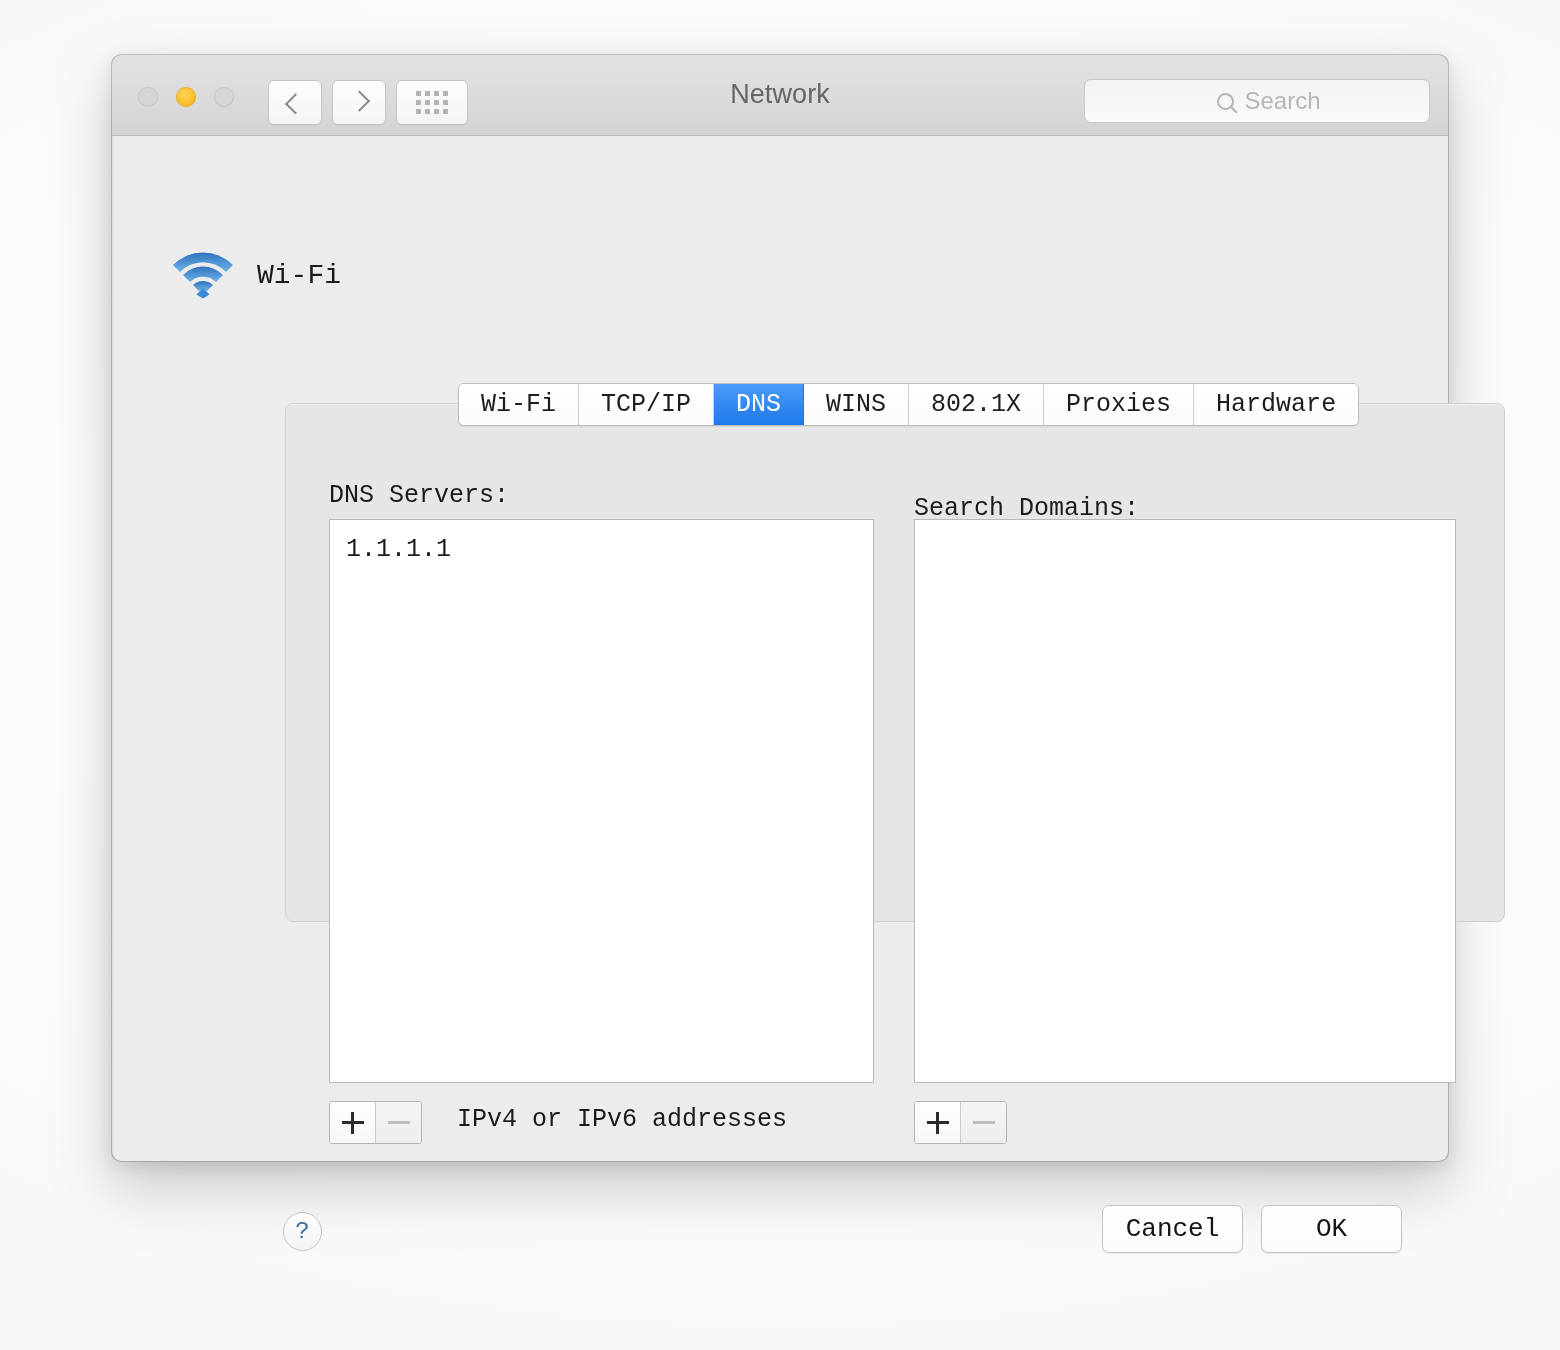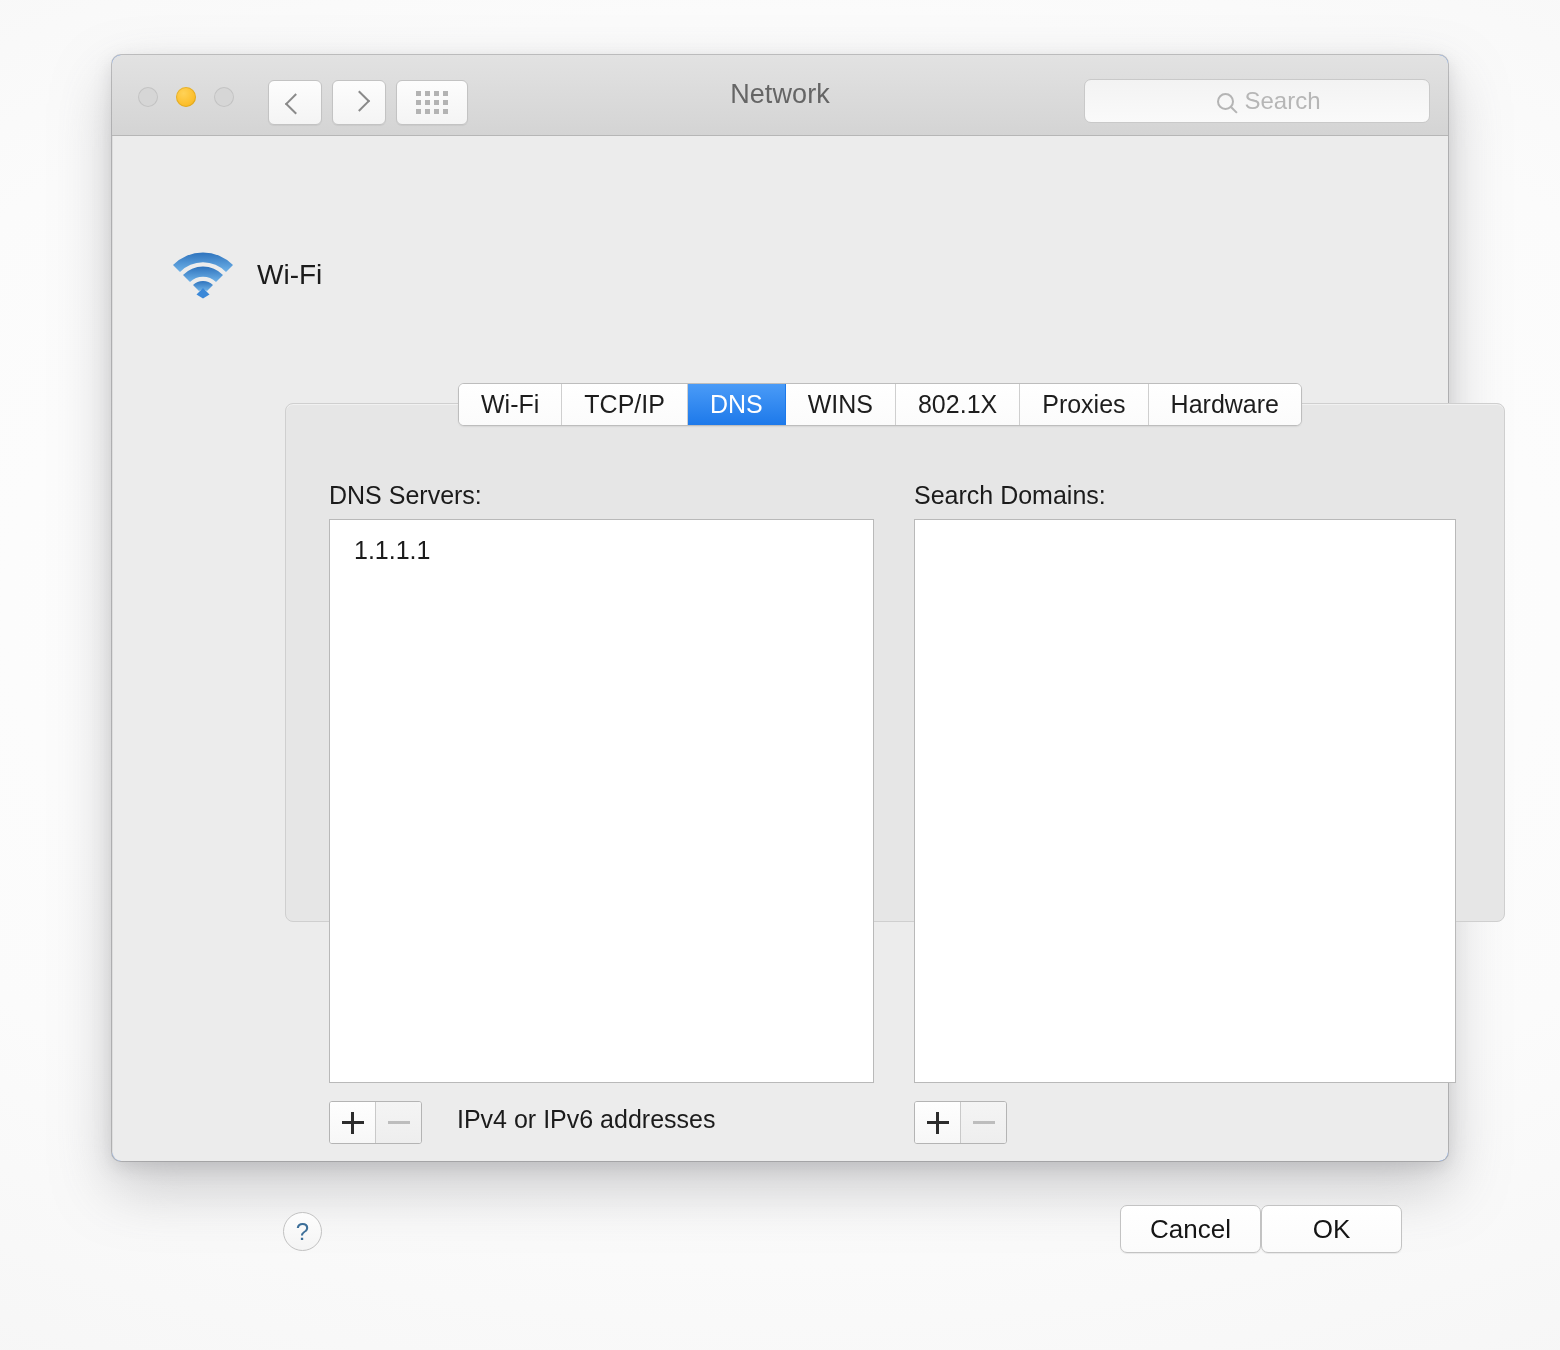--- a/index.html
+++ b/index.html
@@ -152,20 +152,21 @@
     color: #b6b6b6;
   }
 
   
   .content {
     position: relative;
     height: 1025px;
     background: #ececec;
     border-radius: 0 0 9px 9px;
     border-left: 1px solid #dedede;
+    font-family: Liberation Mono, monospace;
   }
 
   .service-head {
     position: absolute;
     left: 58px;
     top: 115px;
     display: flex;
     align-items: center;
     gap: 22px;
   }
@@ -224,37 +225,37 @@
     position: absolute;
     background: #ffffff;
     border: 1px solid #b9b9b9;
     box-sizing: border-box;
     padding: 10px 0 0 0;
     overflow: hidden;
   }
   .list-row {
     font-size: 25px;
     color: #1b1b1b;
-    padding: 2px 0 2px 24px;
+    padding: 2px 0 2px 16px;
     line-height: 36px;
   }
 
   
   .dns-label   { left: 216px; top: 345px; }
   .dns-list    { left: 216px; top: 383px; width: 545px; height: 564px; }
   .dns-addctl  { left: 216px; top: 965px; }
   .dns-hint {
     position: absolute;
     left: 344px;
     top: 969px;
     font-size: 25px;
     color: #1b1b1b;
   }
   
-  .sd-label    { left: 801px; top: 345px; }
+  .sd-label    { left: 801px; top: 358px; }
   .sd-list     { left: 801px; top: 383px; width: 542px; height: 564px; }
   .sd-addctl   { left: 801px; top: 965px; }
 
   
   .addctl {
     position: absolute;
     display: flex;
     border: 1px solid #b4b4b4;
     border-radius: 3px;
     overflow: hidden;
@@ -305,20 +306,21 @@
     align-items: center;
     justify-content: center;
     font-size: 24px;
     color: #3d6f99;
   }
   .footer-btns {
     position: absolute;
     right: 46px;
     top: 1069px;
     display: flex;
+    gap: 18px;
   }
   .push-btn {
     min-width: 139px;
     height: 46px;
     border-radius: 7px;
     background: linear-gradient(to bottom, #ffffff 0%, #fbfbfb 100%);
     border: 1px solid #c3c3c3;
     box-shadow: 0 1px 1px rgba(0,0,0,0.07);
     display: flex;
     align-items: center;

